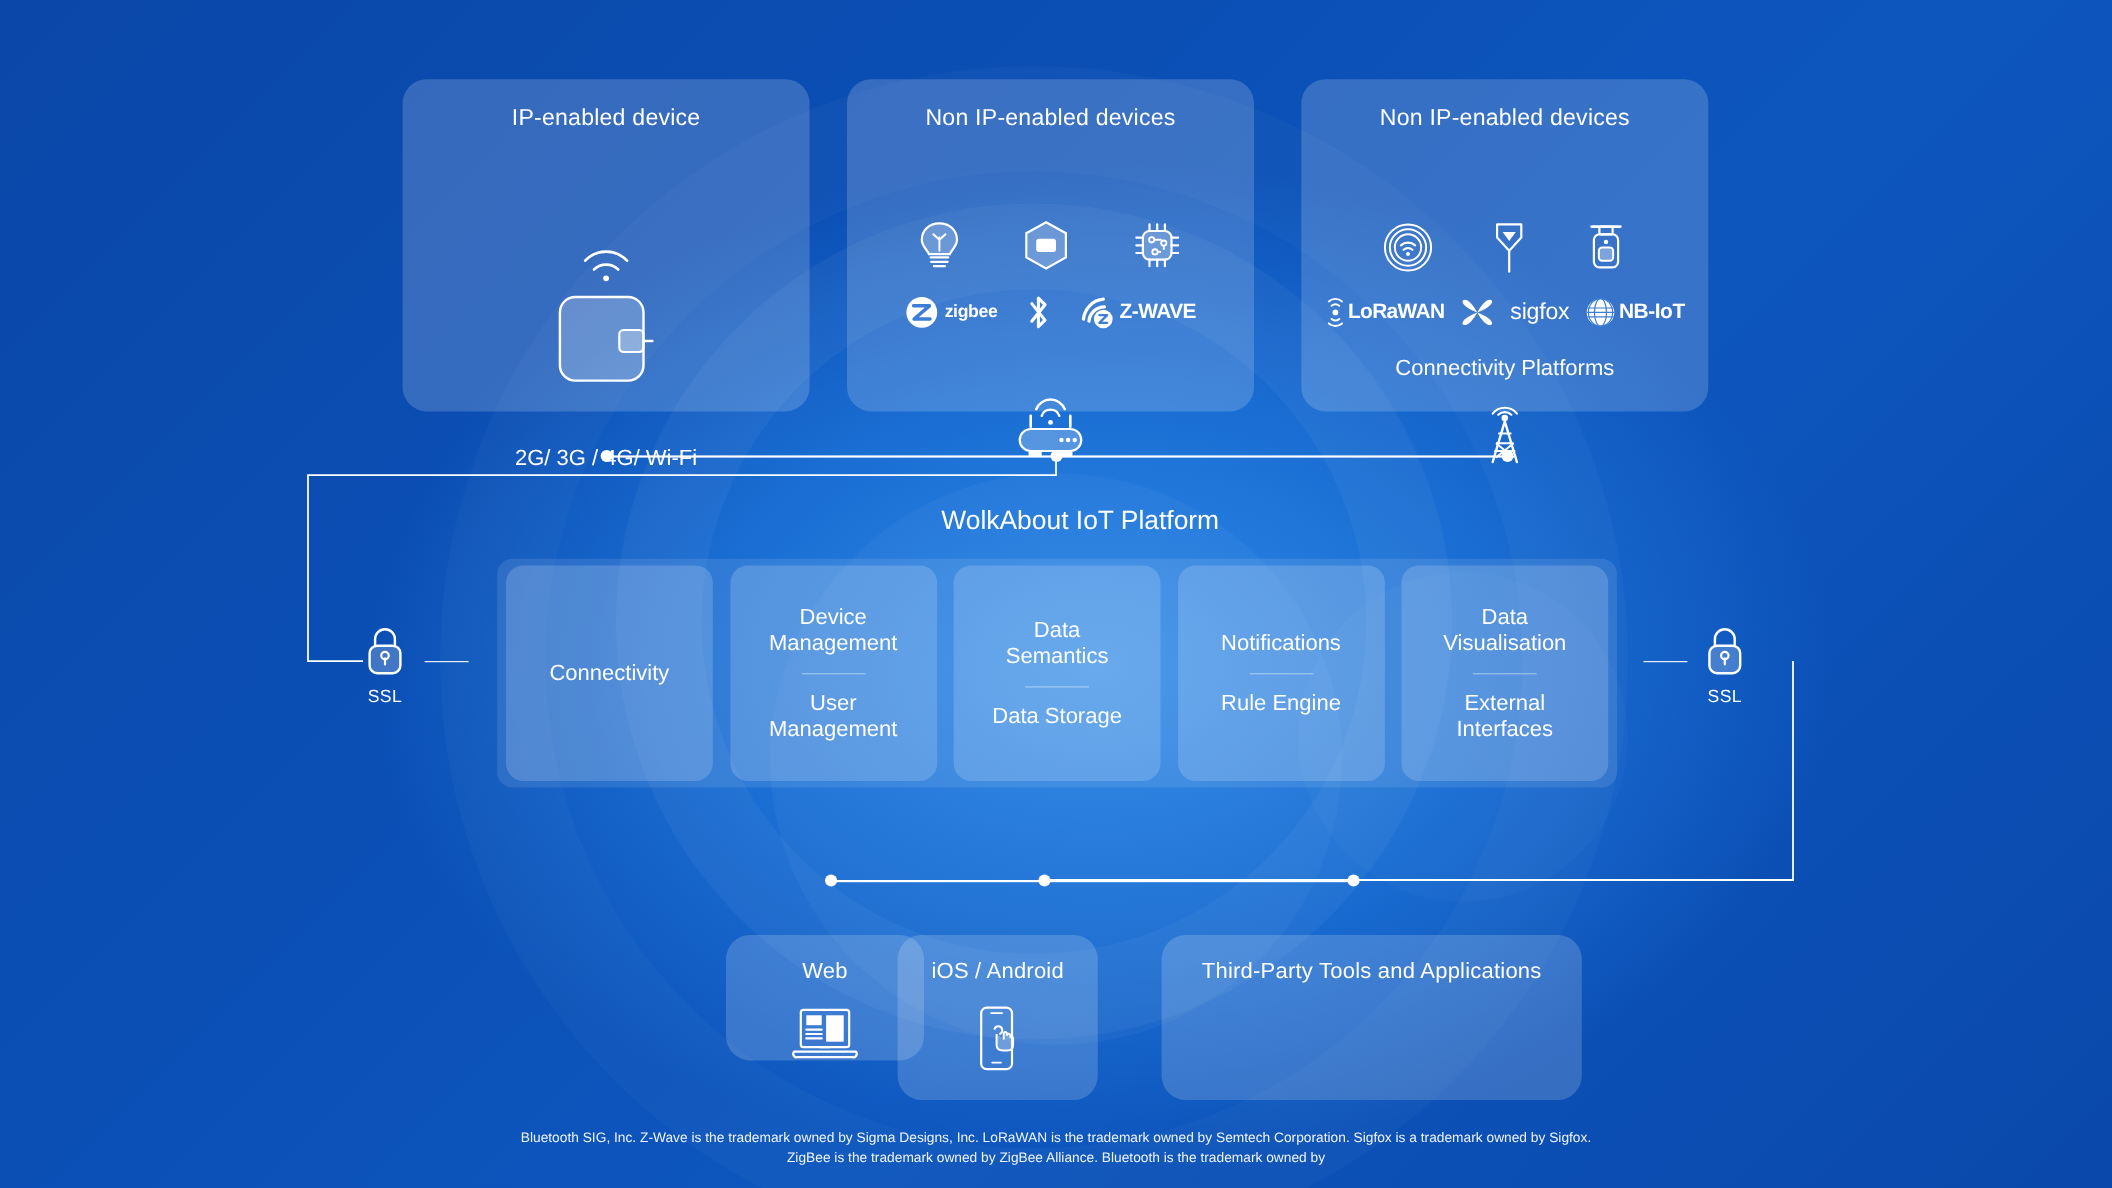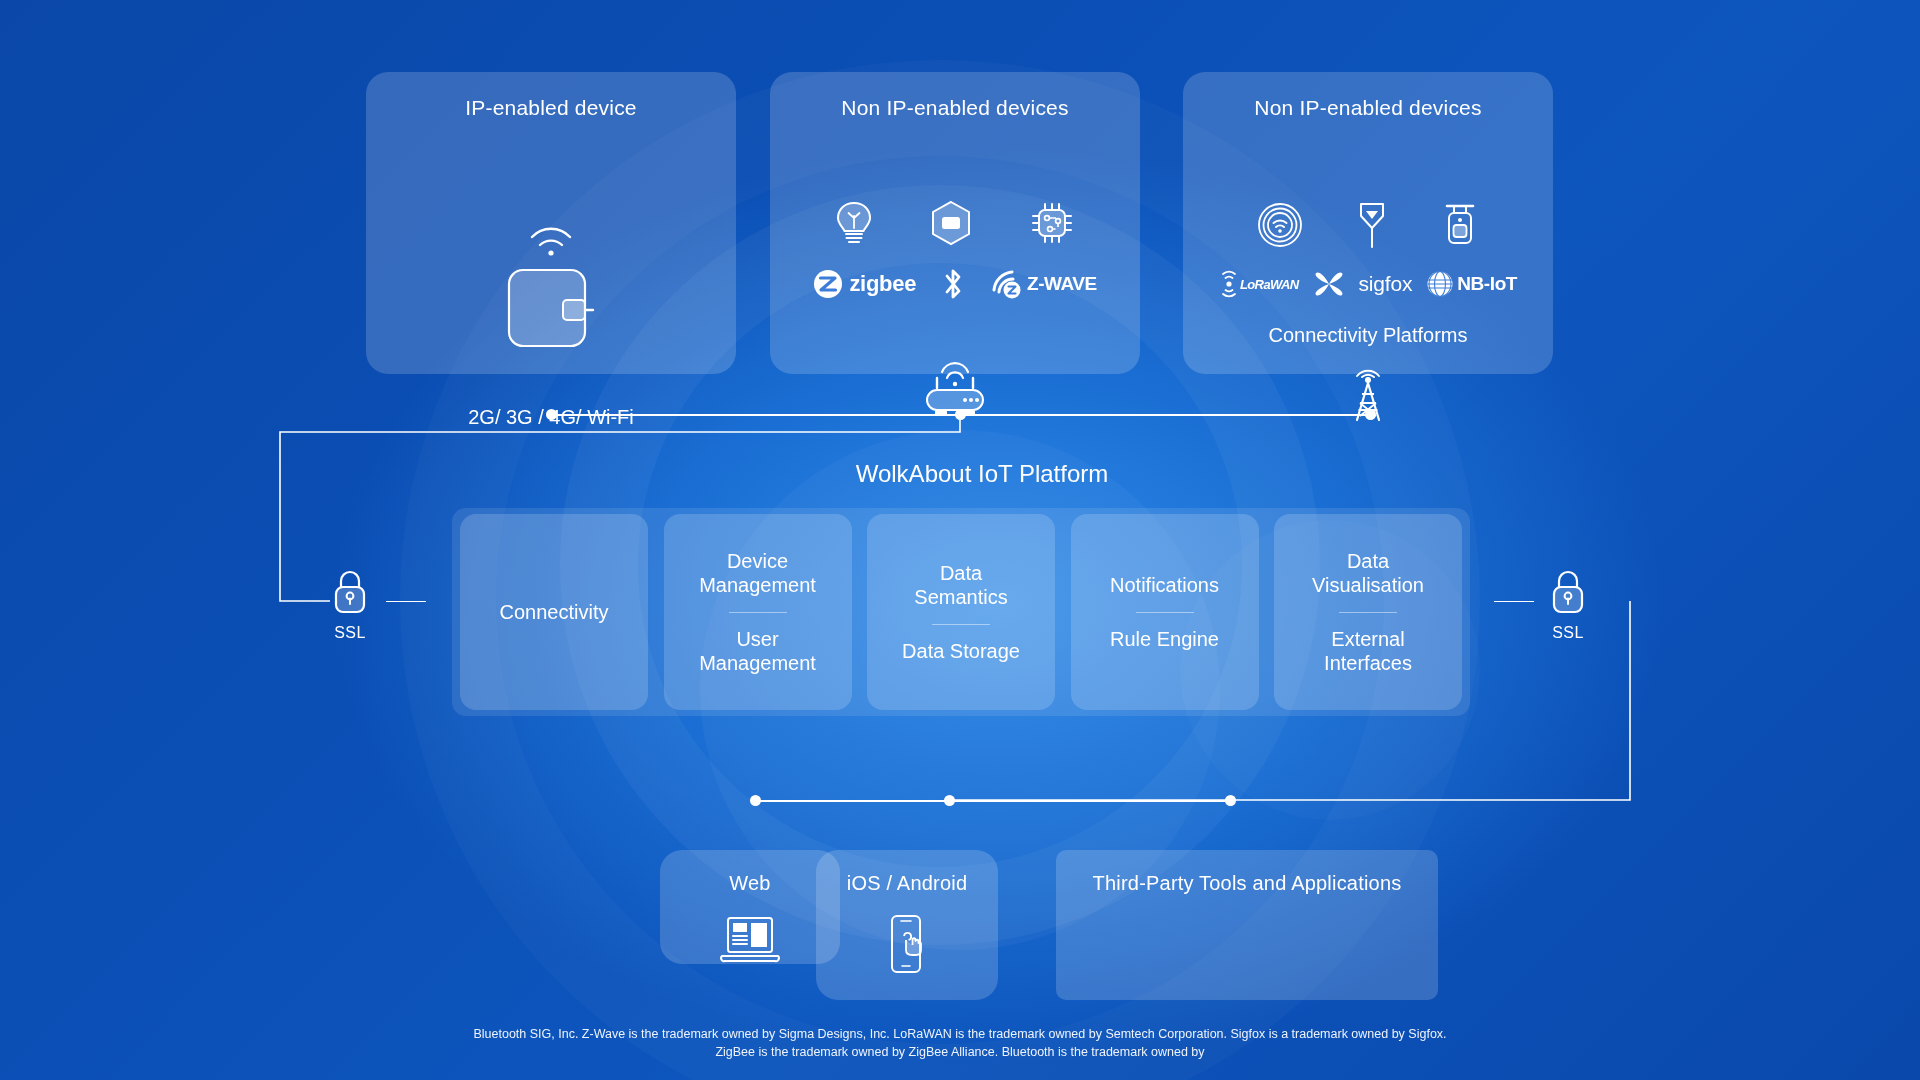--- a/index.html
+++ b/index.html
@@ -63,21 +63,21 @@
     font-size:20px;color:#fff;
   }
 
   
   #ip-wifi{position:absolute;left:0;right:0;top:152px;display:flex;justify-content:center;}
   #ip-device{position:absolute;left:0;right:0;top:194px;display:flex;justify-content:center;}
   #ip-proto{ top:334px; font-size:20px;}
 
   
   .brand{display:flex;align-items:center;gap:6px;}
-  .brand-txt{font-weight:700;font-size:22px;letter-spacing:-.3px;}
+  .brand-txt{font-weight:700;font-size:16px;letter-spacing:-.3px;}
 
   
   #bus-top, #bus-bottom{position:absolute;}
   .bus-line{position:absolute;height:2px;background:#fff;}
   .bus-dot{position:absolute;width:11px;height:11px;border-radius:50%;background:#fff;}
 
   
   #platform-title{
     position:absolute;left:0;right:0;top:460px;text-align:center;
     font-size:24px;font-weight:400;padding-left:44px;
@@ -108,21 +108,21 @@
   .ssl-stub{position:absolute;height:1px;background:#fff;top:601px;}
   #ssl-stub-l{left:386px;width:40px;}
   #ssl-stub-r{left:1494px;width:40px;}
 
   
   #wires{position:absolute;inset:0;pointer-events:none;}
 
   
   #card-web    { left:660px; top:850px; width:180px; height:114px; }
   #card-mobile { left:816px; top:850px; width:182px; height:150px; }
-  #card-third  { left:1056px;top:850px; width:382px; height:150px;border-radius:10px; }
+  #card-third  { left:1056px;top:850px; width:382px; height:150px; }
   .bot-card .card-title{ top:22px; font-size:20px; }
   .bot-icons{position:absolute;left:0;right:0;top:64px;display:flex;justify-content:center;align-items:center;gap:48px;}
 
   
   #footer{
     position:absolute;left:0;right:0;bottom:18px;text-align:center;
     font-size:12.5px;line-height:1.5;color:rgba(255,255,255,.93);
   }
 </style>
 </head>
@@ -280,21 +280,21 @@
   <div class="icon-row logo-row" style="gap:14px;">
 
     <span class="brand" style="gap:1px;">
       <svg width="20" height="34" viewBox="0 0 20 34">
         <path d="M4 7 A9 9 0 0 1 16 7" fill="none" stroke="#fff" stroke-width="1.8" stroke-linecap="round"></path>
         <path d="M6.5 11 A5.5 5.5 0 0 1 13.5 11" fill="none" stroke="#fff" stroke-width="1.8" stroke-linecap="round"></path>
         <circle cx="10" cy="17" r="2.6" fill="#fff"></circle>
         <path d="M4 27 A9 9 0 0 0 16 27" fill="none" stroke="#fff" stroke-width="1.8" stroke-linecap="round"></path>
         <path d="M6.5 23 A5.5 5.5 0 0 0 13.5 23" fill="none" stroke="#fff" stroke-width="1.8" stroke-linecap="round"></path>
       </svg>
-      <span class="brand-txt" style="font-size:13px;font-style:italic;letter-spacing:-.6px;">LoRaWAN</span>
+      <span class="brand-txt" style="font-size:19px;letter-spacing:-.6px;">LoRaWAN</span>
     </span>
 
     <span class="brand" style="gap:3px;">
       <svg width="32" height="34" viewBox="0 0 32 34">
         <path d="M16 17 C11 8 6 4 3 6 C1 8 5 13 16 17 C27 21 31 26 29 28 C26 30 21 26 16 17 Z" fill="#fff"></path>
         <path d="M16 17 C21 8 26 4 29 6 C31 8 27 13 16 17 C5 21 1 26 3 28 C6 30 11 26 16 17 Z" fill="#fff"></path>
       </svg>
       <span class="brand-txt" style="font-size:21px;font-weight:400;letter-spacing:-.2px;margin-left:11px;">sigfox</span>
     </span>
 

